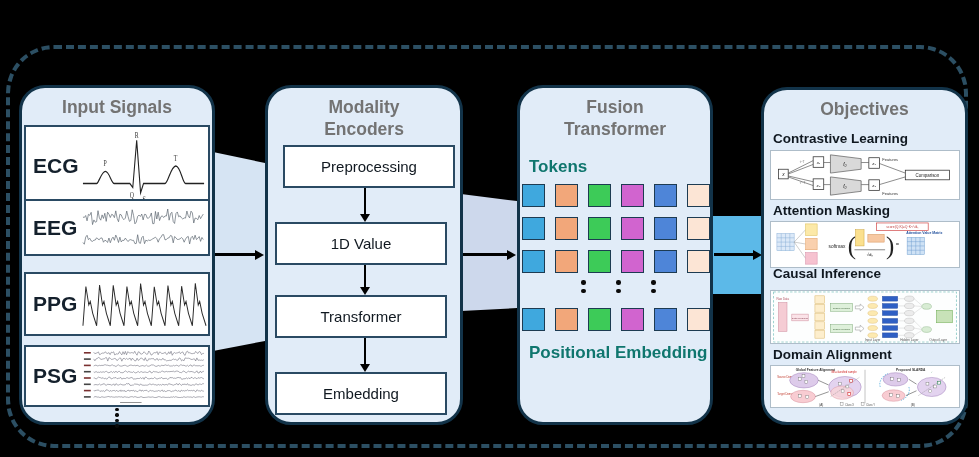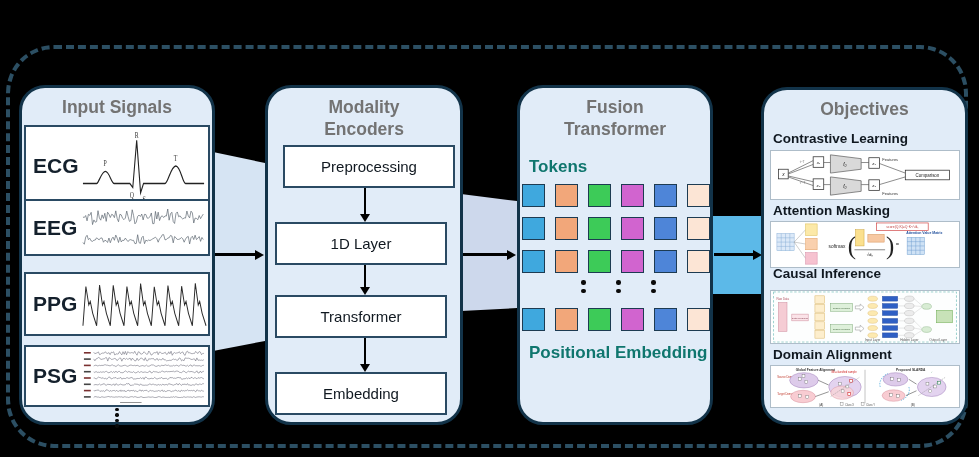--- a/index.html
+++ b/index.html
@@ -141,21 +141,21 @@
   <div class="panel" style="left:265px;top:85px;width:198px;height:340px;">
     <div class="panel-title">
       <div>Modality</div>
       <div>Encoders</div>
     </div>
     <div class="encbox" style="top:57px;margin-left:8px;">Preprocessing</div>
     <div class="varrow" style="top:100px;">
       <div class="shaft" style="height:26px;"></div>
       <div class="head"></div>
     </div>
-    <div class="encbox" style="top:134px;">1D Layer</div>
+    <div class="encbox" style="top:134px;">1D Value</div>
     <div class="varrow" style="top:177px;">
       <div class="shaft" style="height:22px;"></div>
       <div class="head"></div>
     </div>
     <div class="encbox" style="top:207px;">Transformer</div>
     <div class="varrow" style="top:250px;">
       <div class="shaft" style="height:26px;"></div>
       <div class="head"></div>
     </div>
     <div class="encbox" style="top:284px;">Embedding</div>

